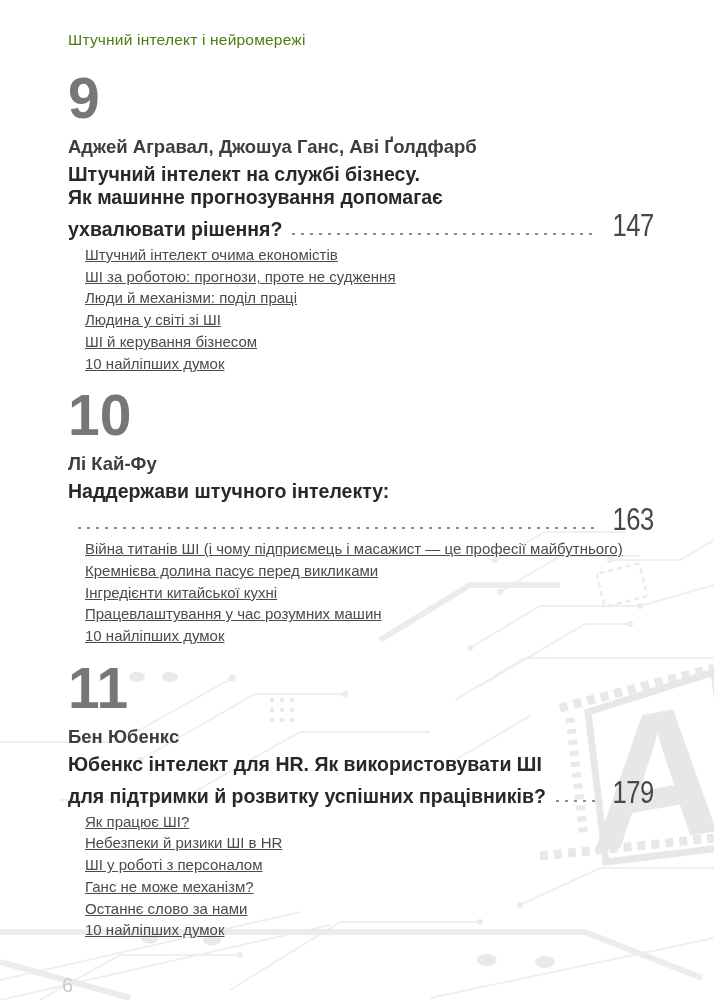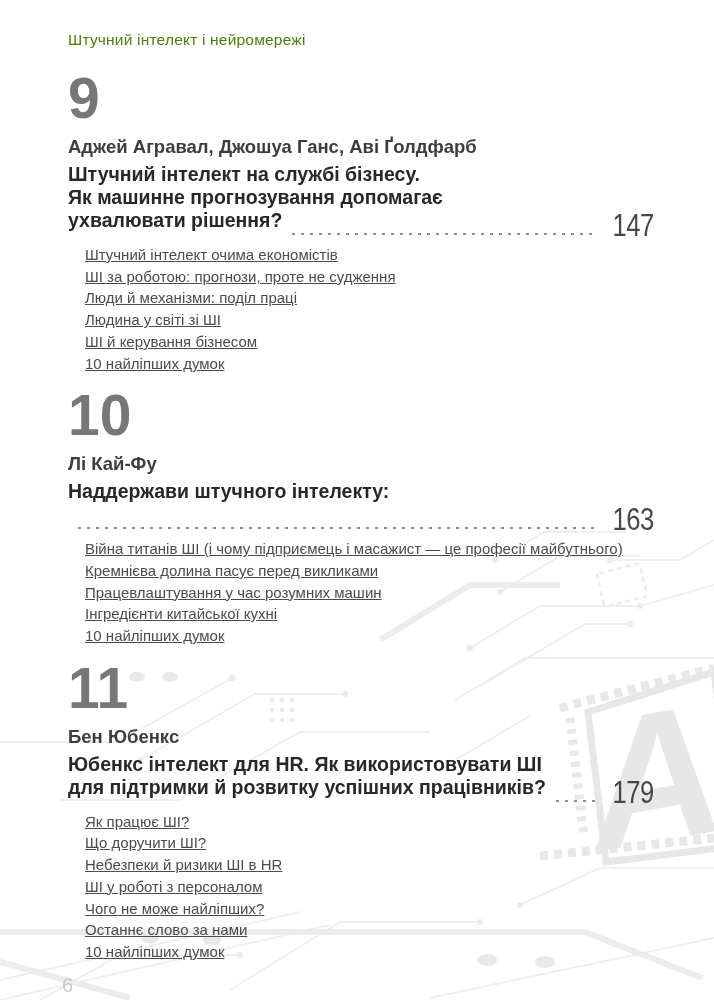--- a/index.html
+++ b/index.html
@@ -52,21 +52,21 @@
   .ch-title {
     margin-top: 5px;
     font-size: 19.5px;
     font-weight: bold;
     line-height: 23px;
     color: #282828;
     white-space: nowrap;
   }
   .title-last {
     display: flex;
-    align-items: flex-start;
+    align-items: flex-end;
     white-space: nowrap;
   }
   .leader {
     flex: 1 1 auto;
     min-width: 18px;
     height: 4px;
     align-self: flex-end;
     margin: 0 4px 5px 7px;
     background-image: radial-gradient(circle, #8d8d8d 1.3px, rgba(0,0,0,0) 1.5px);
     background-size: 9px 4px;
@@ -209,43 +209,42 @@
       <div class="ch-title">
         <div>Наддержави штучного інтелекту:</div>
         <div class="title-last">
           <span class="leader"></span>
           <span class="toc-page">163</span>
         </div>
       </div>
       <ul class="subitems">
           <li>Війна титанів ШІ (і чому підприємець і масажист — це професії майбутнього)</li>
           <li>Кремнієва долина пасує перед викликами</li>
+          <li>Інгредієнти китайської кухні</li>
           <li>Працевлаштування у час розумних машин</li>
-          <li>Інгредієнти китайської кухні</li>
           <li>10 найліпших думок</li>
         </ul>
     </section>
 
     <section class="chapter">
       <div class="ch-num later">11</div>
       <div class="ch-author">Бен Юбенкс</div>
       <div class="ch-title">
         <div>Юбенкс інтелект для HR. Як використовувати ШІ</div>
         <div class="title-last">
           <span>для підтримки й розвитку успішних працівників?</span>
           <span class="leader"></span>
           <span class="toc-page">179</span>
         </div>
       </div>
       <ul class="subitems">
           <li>Як працює ШІ?</li>
-          <li>Що доручити ШІ?</li>
           <li>Небезпеки й ризики ШІ в HR</li>
           <li>ШІ у роботі з персоналом</li>
-          <li>Чого не може найліпших?</li>
+          <li>Ганс не може механізм?</li>
           <li>Останнє слово за нами</li>
           <li>10 найліпших думок</li>
         </ul>
     </section>
 
   </div>
 
   <div class="folio">6</div>
 </div>
 

